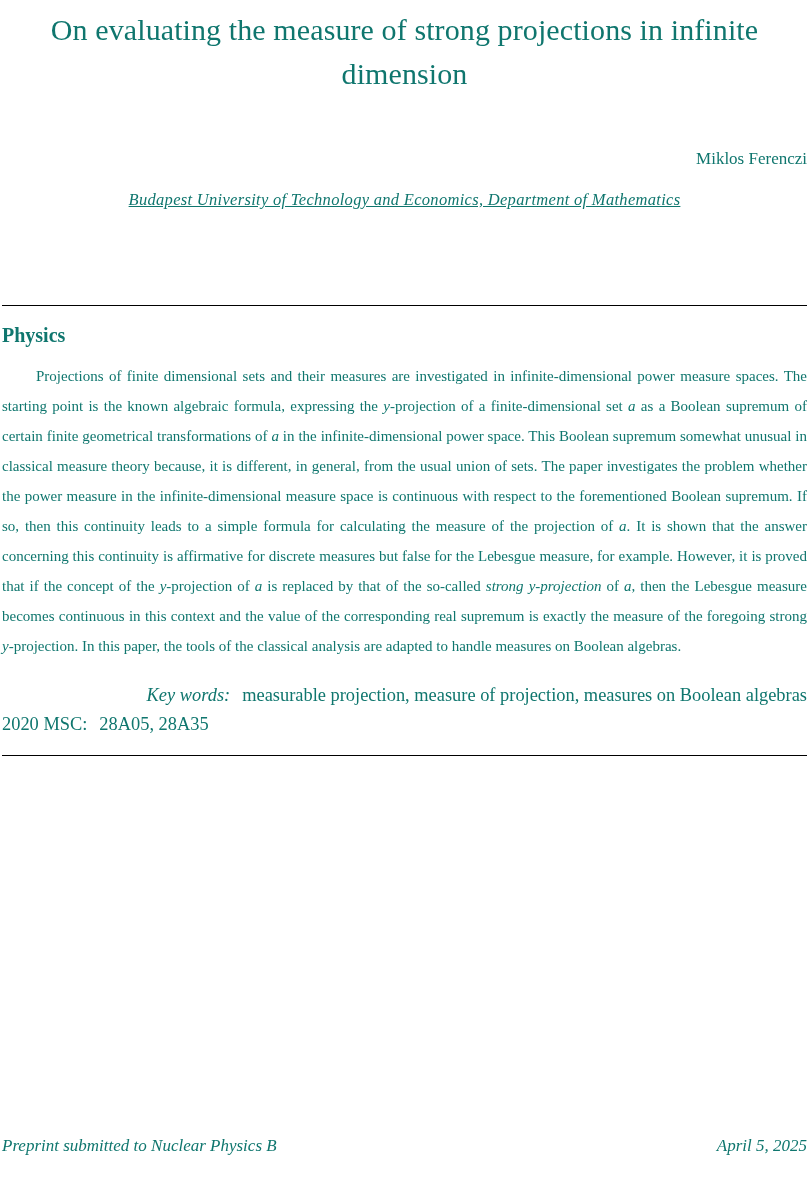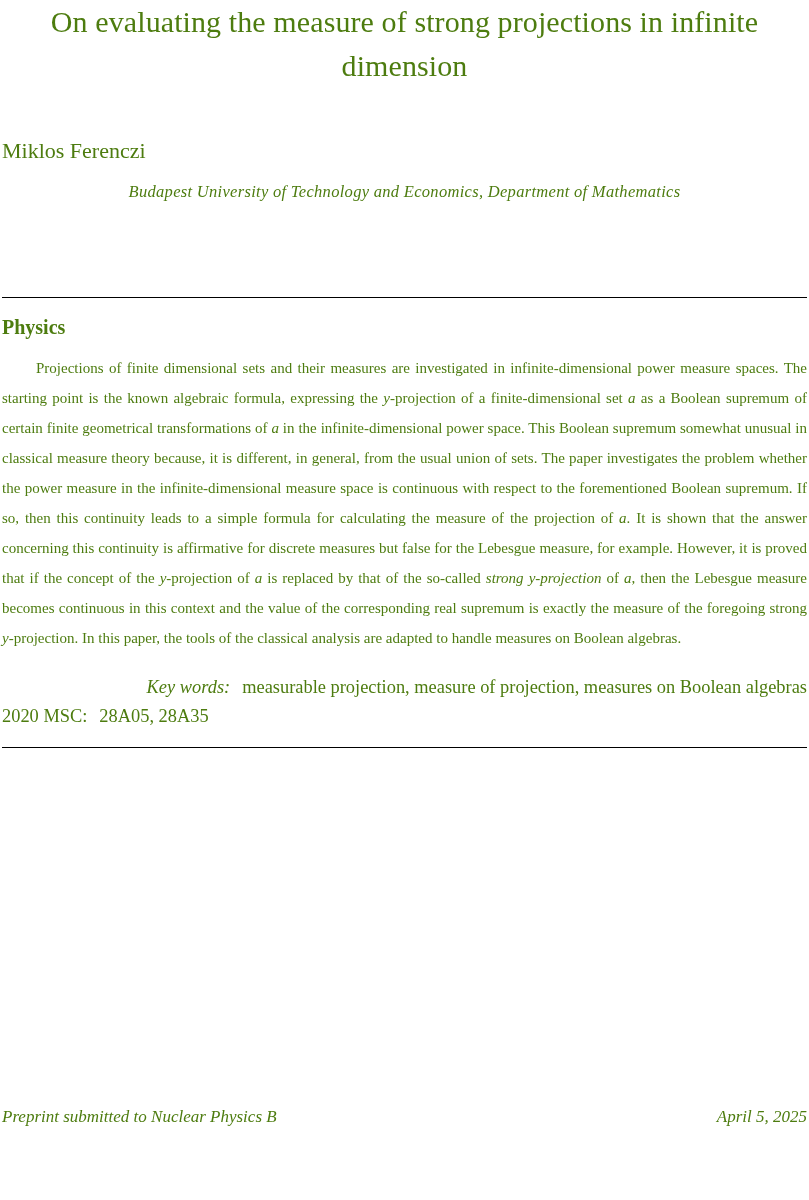--- a/index.html
+++ b/index.html
@@ -4,55 +4,56 @@
 <style>
   html, body {
     margin: 0;
     padding: 0;
     background: #ffffff;
   }
   .page {
     position: relative;
     width: 809px;
     height: 1154px;
-    margin: 0 auto;
+    margin: 8px auto;
     background: #ffffff;
     font-family: "Liberation Serif", serif;
-    color: #4d7c0f;
+    color: #0f766e;
     box-sizing: border-box;
     overflow: hidden;
   }
   .content {
     position: absolute;
     left: 0;
     right: 0;
     top: 0;
     padding: 0 2px;
   }
   .title {
     font-size: 30px;
     line-height: 44px;
     text-align: center;
     margin: 0;
     padding: 0 22px;
     font-weight: normal;
     letter-spacing: 0.1px;
   }
   .author {
-    text-align: left;
-    font-size: 22px;
+    text-align: right;
+    font-size: 17px;
     margin-top: 50px;
     line-height: 26px;
   }
   .affiliation {
     text-align: center;
     font-size: 16.5px;
     font-style: italic;
     margin-top: 18px;
     letter-spacing: 0.3px;
+    text-decoration: underline;
   }
   .rule {
     border: 0;
     border-top: 1.1px solid #000;
     margin: 0;
   }
   .rule-top {
     margin-top: 95px;
   }
   .abstract-heading {
@@ -90,21 +91,21 @@
   }
   .msc .kw-label {
   }
   .rule-bottom {
     margin-top: 16px;
   }
   .footer {
     position: absolute;
     left: 2px;
     right: 2px;
-    bottom: 27px;
+    bottom: 6px;
     display: flex;
     justify-content: space-between;
     align-items: baseline;
     font-size: 17px;
     font-style: italic;
   }
   .math-it {
     font-style: italic;
     font-family: "Liberation Serif", serif;
   }

